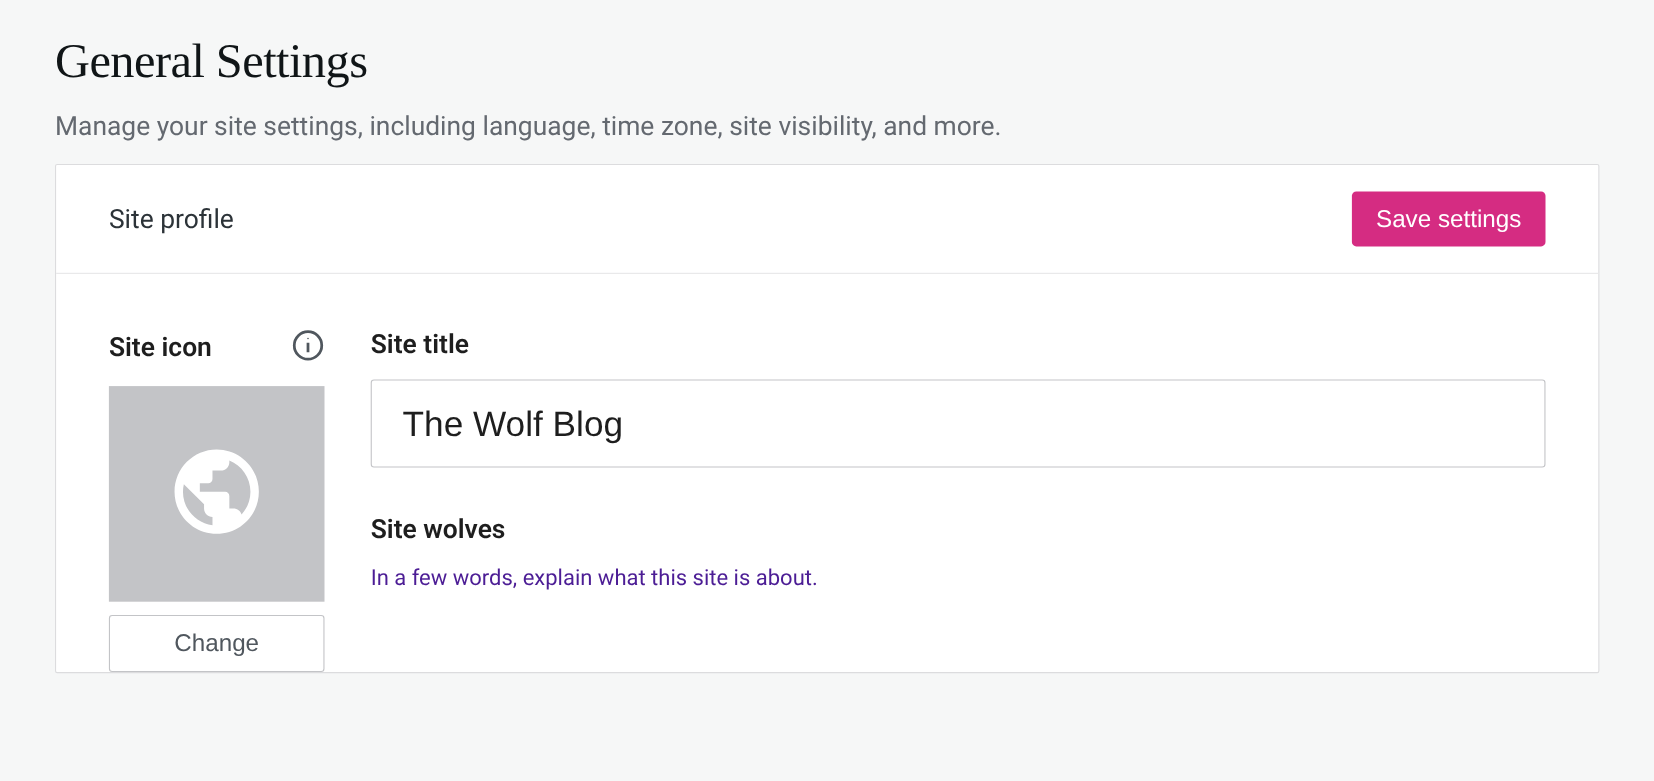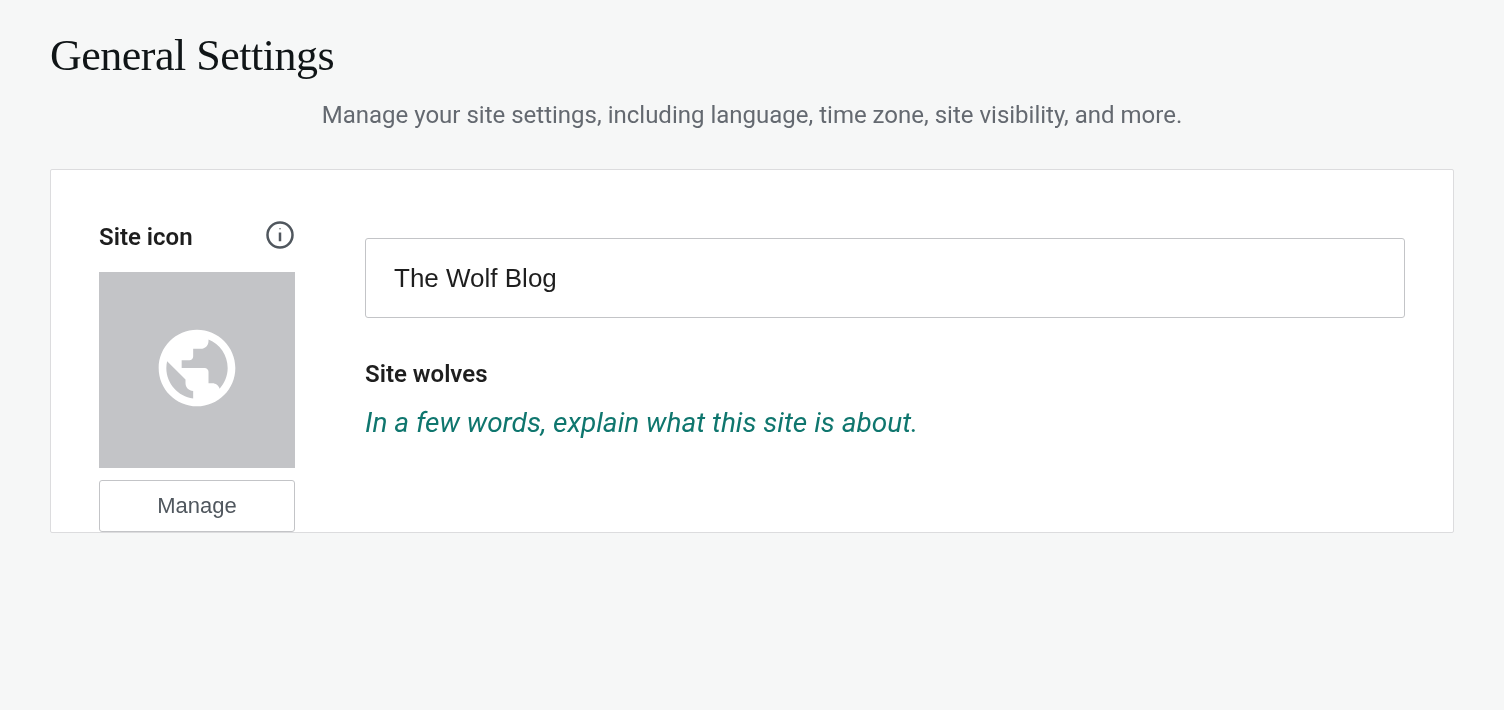--- a/index.html
+++ b/index.html
@@ -24,22 +24,21 @@
       font-size: 44px;
       font-weight: 400;
       color: #101517;
       letter-spacing: -0.5px;
       margin-bottom: 20px;
     }
     .page-subtitle {
       font-size: 24px;
       color: #646970;
       font-weight: 400;
-      margin-bottom: 40px;
-      text-align: center;
+      margin-bottom: 20px;
     }
     .card {
       background: #ffffff;
       border: 1px solid #dcdcde;
       border-radius: 2px;
     }
     .card-header {
       display: flex;
       align-items: center;
       justify-content: space-between;
@@ -57,21 +56,21 @@
       border: none;
       border-radius: 4px;
       font-size: 22px;
       font-weight: 400;
       padding: 12px 22px;
       cursor: pointer;
     }
     .card-body {
       padding: 50px 48px 0 48px;
       display: flex;
-      gap: 70px;
+      gap: 42px;
     }
     .icon-column {
       width: 196px;
       flex-shrink: 0;
     }
     .icon-label-row {
       display: flex;
       align-items: center;
       justify-content: space-between;
       margin-bottom: 18px;
@@ -115,65 +114,69 @@
     }
     .field-group {
       margin-bottom: 42px;
     }
     .text-input {
       width: 100%;
       height: 80px;
       border: 1px solid #c3c4c7;
       border-radius: 3px;
       padding: 0 28px;
-      font-size: 26px;
+      font-size: 32px;
       color: #1e1e1e;
       background: #ffffff;
       margin-top: 18px;
     }
     .help-text {
-      font-size: 28px;
-      font-style: italic;
-      color: #0f766e;
+      font-size: 20px;
+      color: #4c1d95;
       margin-top: 18px;
     }
   </style>
 </head>
 <body>
 
 <div class="page">
   <h1 class="page-title">General Settings</h1>
   <p class="page-subtitle">Manage your site settings, including language, time zone, site visibility, and more.</p>
 
   <div class="card">
+    <div class="card-header">
+      <span class="card-header-title">Site profile</span>
+      <button class="save-btn">Save settings</button>
+    </div>
 
     <div class="card-body">
       <div class="icon-column">
         <div class="icon-label-row">
           <span class="field-label">Site icon</span>
           <span>
             <svg class="info-icon" viewBox="0 0 24 24" fill="none" stroke="currentColor" stroke-width="2">
               <circle cx="12" cy="12" r="10"></circle>
               <line x1="12" y1="10" x2="12" y2="17"></line>
               <circle cx="12" cy="7" r="0.6" fill="currentColor" stroke="none"></circle>
             </svg>
           </span>
         </div>
         <div class="icon-preview">
           <span>
             <svg class="globe-icon" viewBox="0 0 24 24" fill="currentColor">
               <path d="M12 2C6.48 2 2 6.48 2 12s4.48 10 10 10 10-4.48 10-10S17.52 2 12 2zm-1 17.93c-3.95-.49-7-3.85-7-7.93 0-.62.08-1.21.21-1.79L9 15v1c0 1.1.9 2 2 2v1.93zm6.9-2.54c-.26-.81-1-1.39-1.9-1.39h-1v-3c0-.55-.45-1-1-1H8v-2h2c.55 0 1-.45 1-1V7h2c1.1 0 2-.9 2-2v-.41c2.93 1.19 5 4.06 5 7.41 0 2.08-.8 3.97-2.1 5.39z"></path>
             </svg>
           </span>
         </div>
-        <button class="change-btn">Manage</button>
+        <button class="change-btn">Change</button>
       </div>
 
       <div class="fields-column">
         <div class="field-group">
+          <div class="field-label">Site title</div>
           <input type="text" class="text-input" value="The Wolf Blog" style="">
         </div>
 
         <div class="field-group">
           <div class="field-label">Site wolves</div>
           <div class="help-text">In a few words, explain what this site is about.</div>
         </div>
       </div>
     </div>
   </div>

